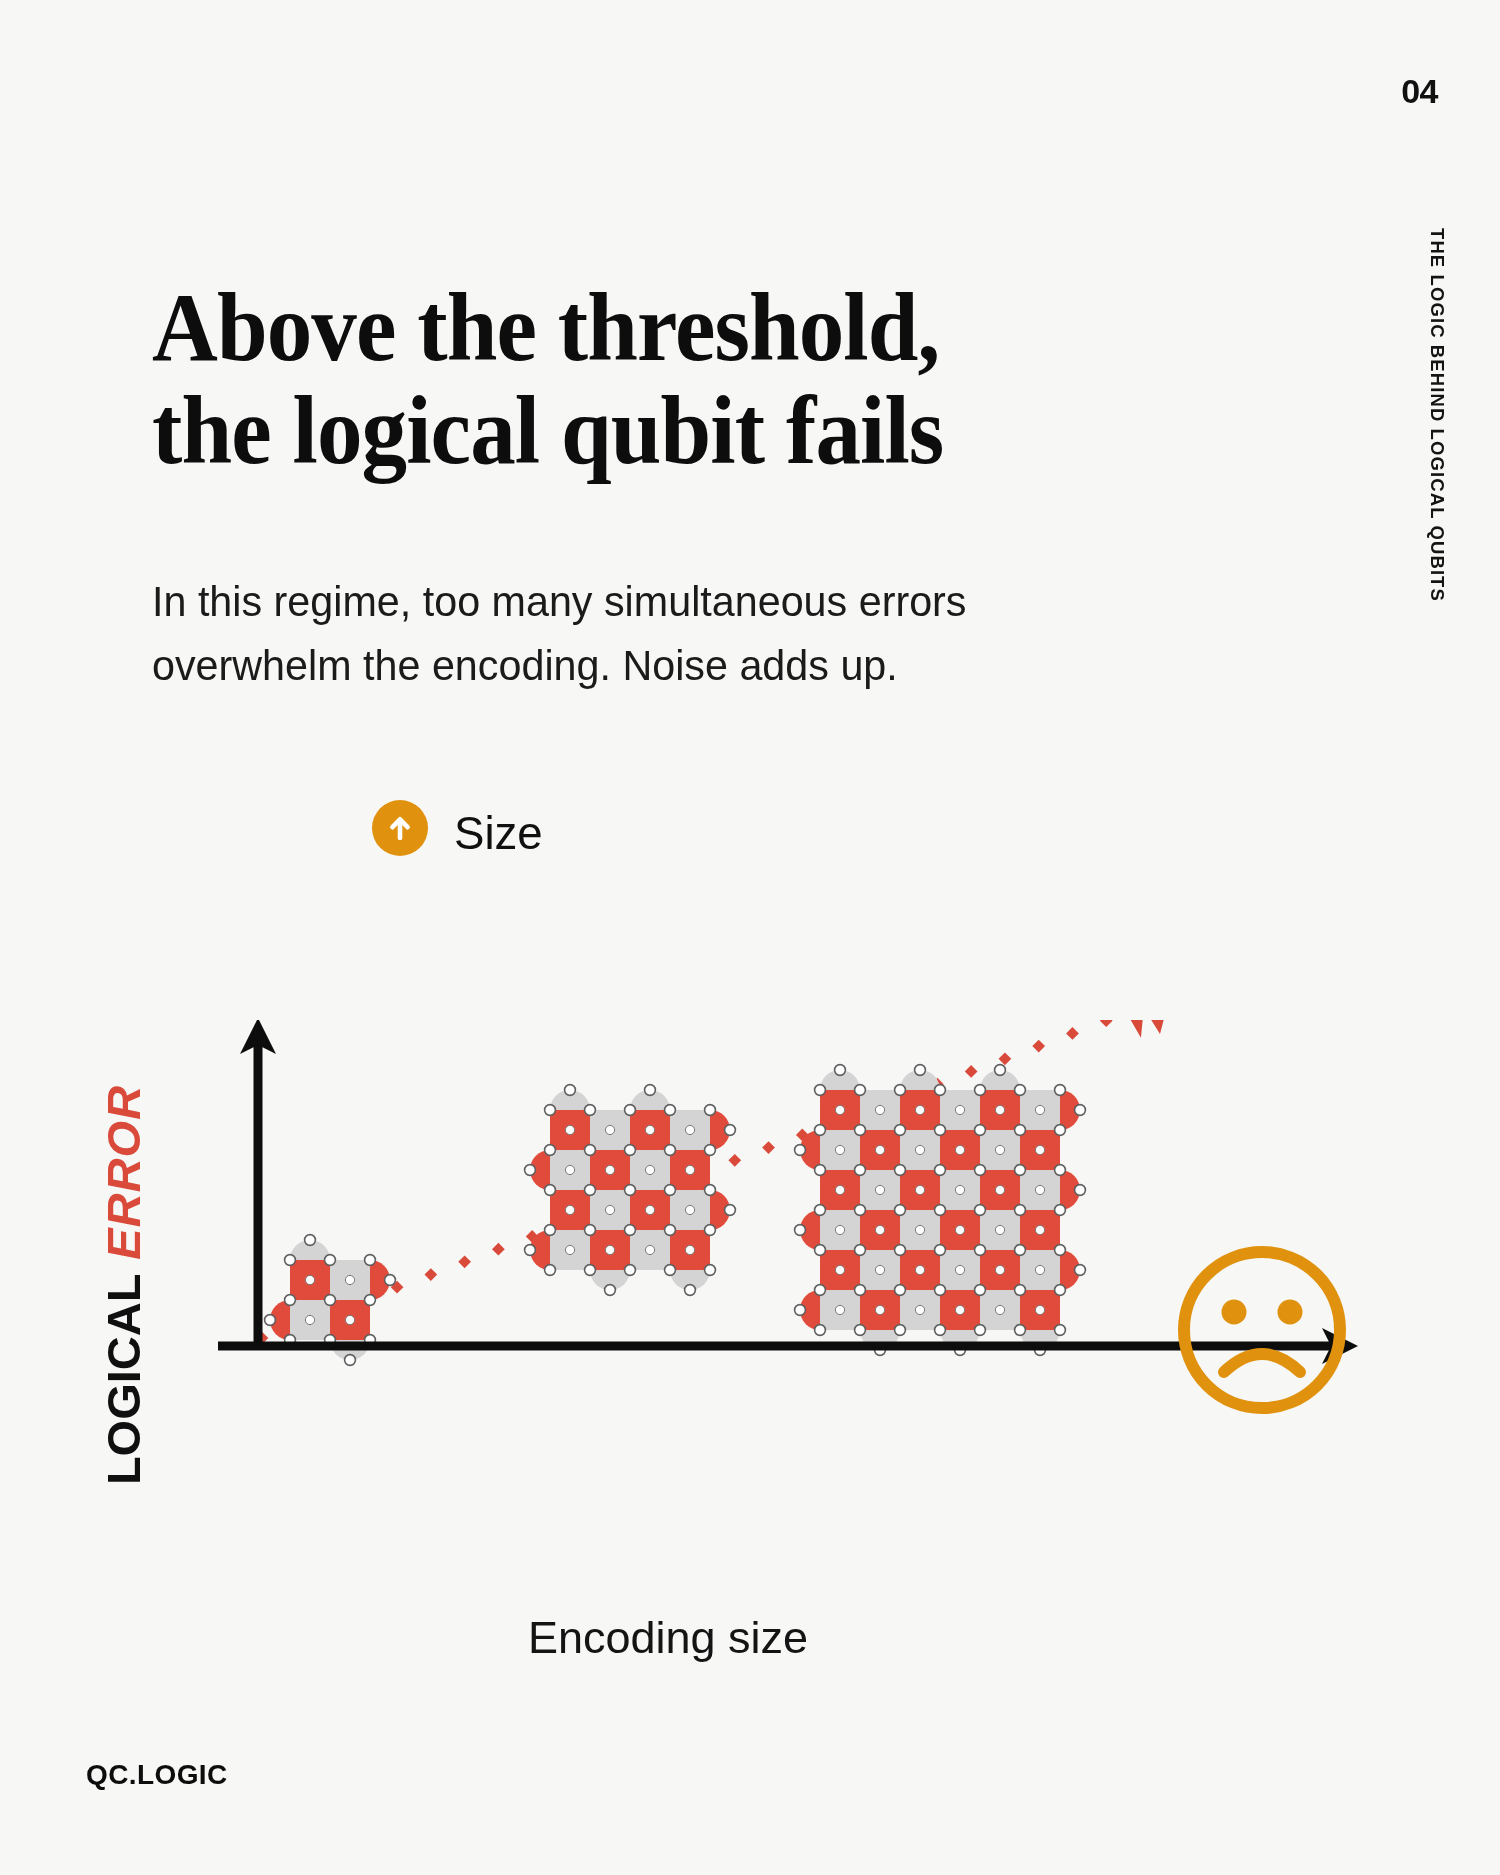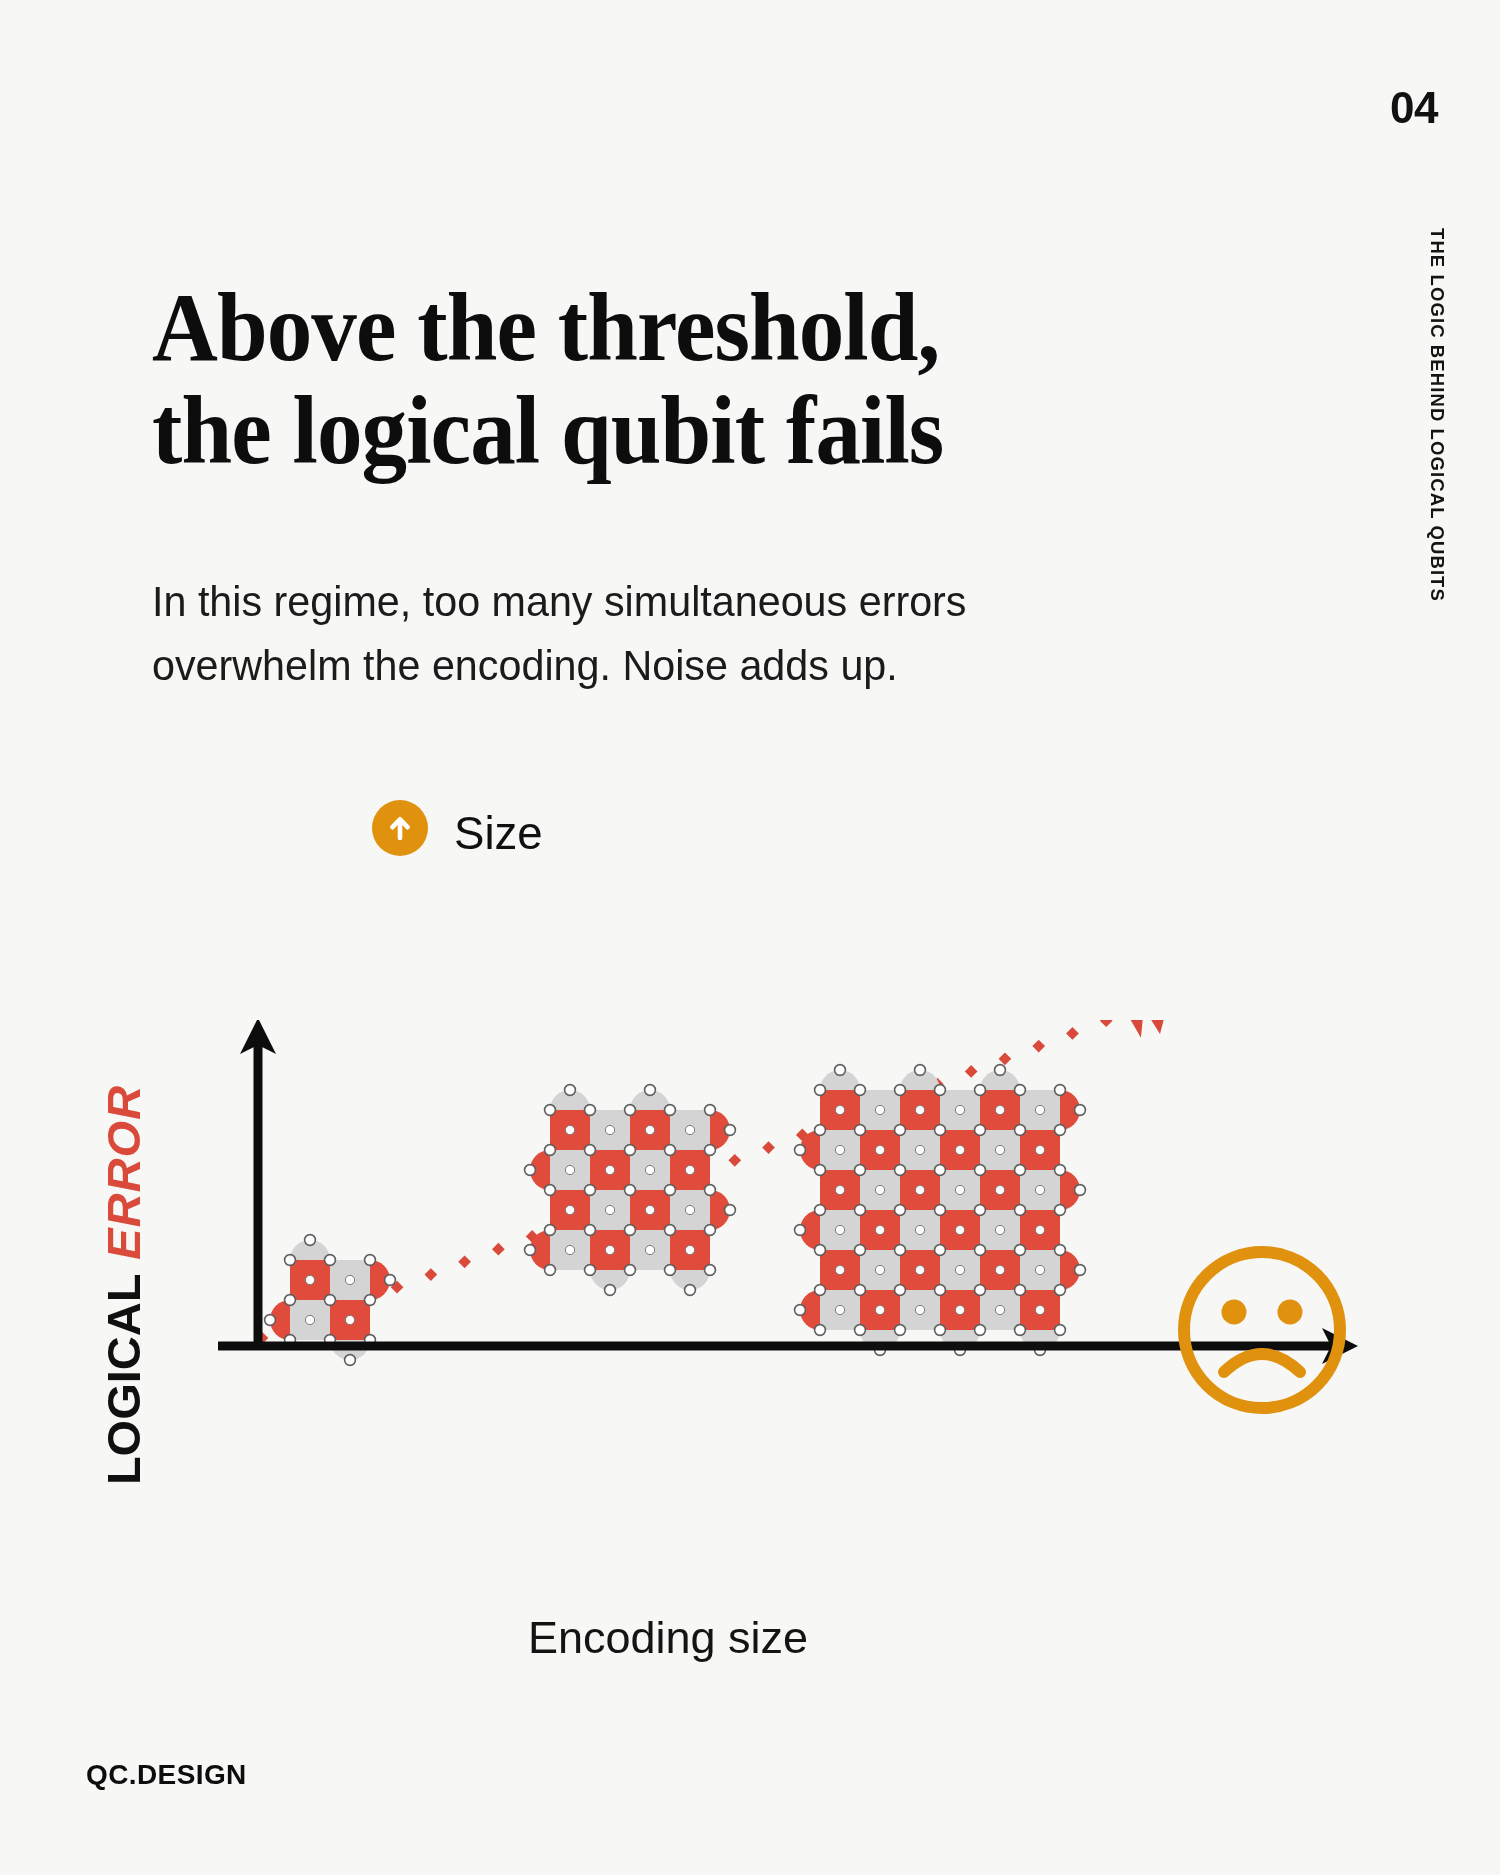--- a/index.html
+++ b/index.html
@@ -15,25 +15,25 @@
     position: relative;
     width: 1500px;
     height: 1875px;
     background: #f7f7f5;
     overflow: hidden;
   }
 
   
   #page-number {
     position: absolute;
-    top: 86px;
+    top: 74px;
     right: 62px;
     font-family: "Liberation Sans", sans-serif;
     font-weight: bold;
-    font-size: 44px;
+    font-size: 34px;
     letter-spacing: -0.5px;
     color: #111111;
     line-height: 1;
   }
 
   
   #side-rail {
     position: absolute;
     top: 228px;
     right: 46px;
@@ -542,15 +542,15 @@
 
   <div id="y-axis-label">
     <div class="rot">
       <span class="part-logical">LOGICAL</span>
       <span class="part-error">ERROR</span>
     </div>
   </div>
 
   <div id="x-axis-label">Encoding size</div>
 
-  <div id="footer-logo">QC.DESIGN</div>
+  <div id="footer-logo">QC.LOGIC</div>
 
 </div>
 
 </body></html>

